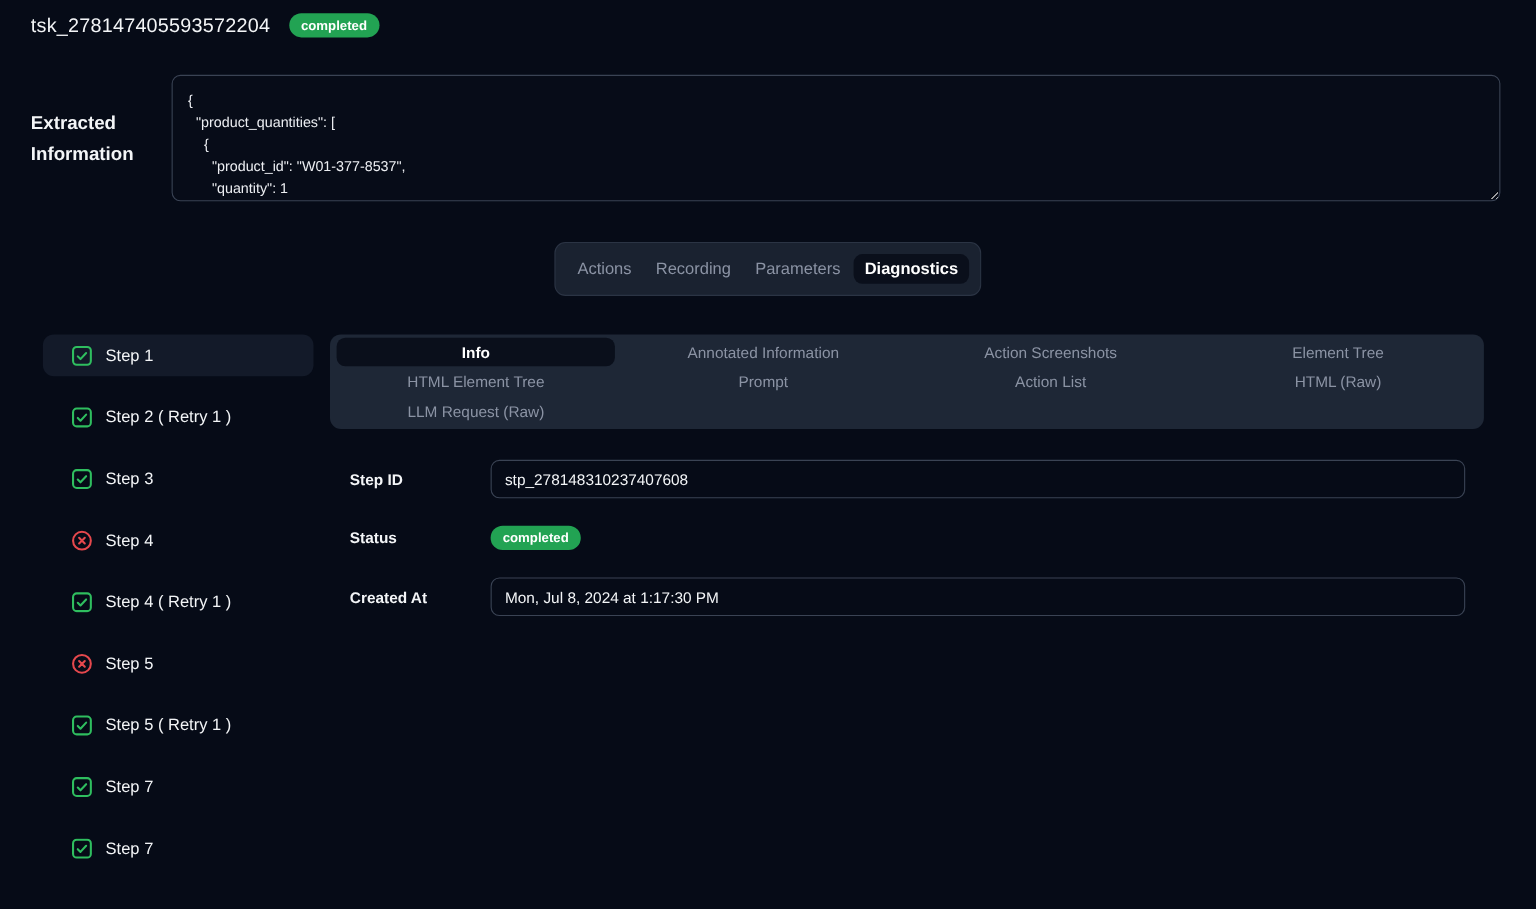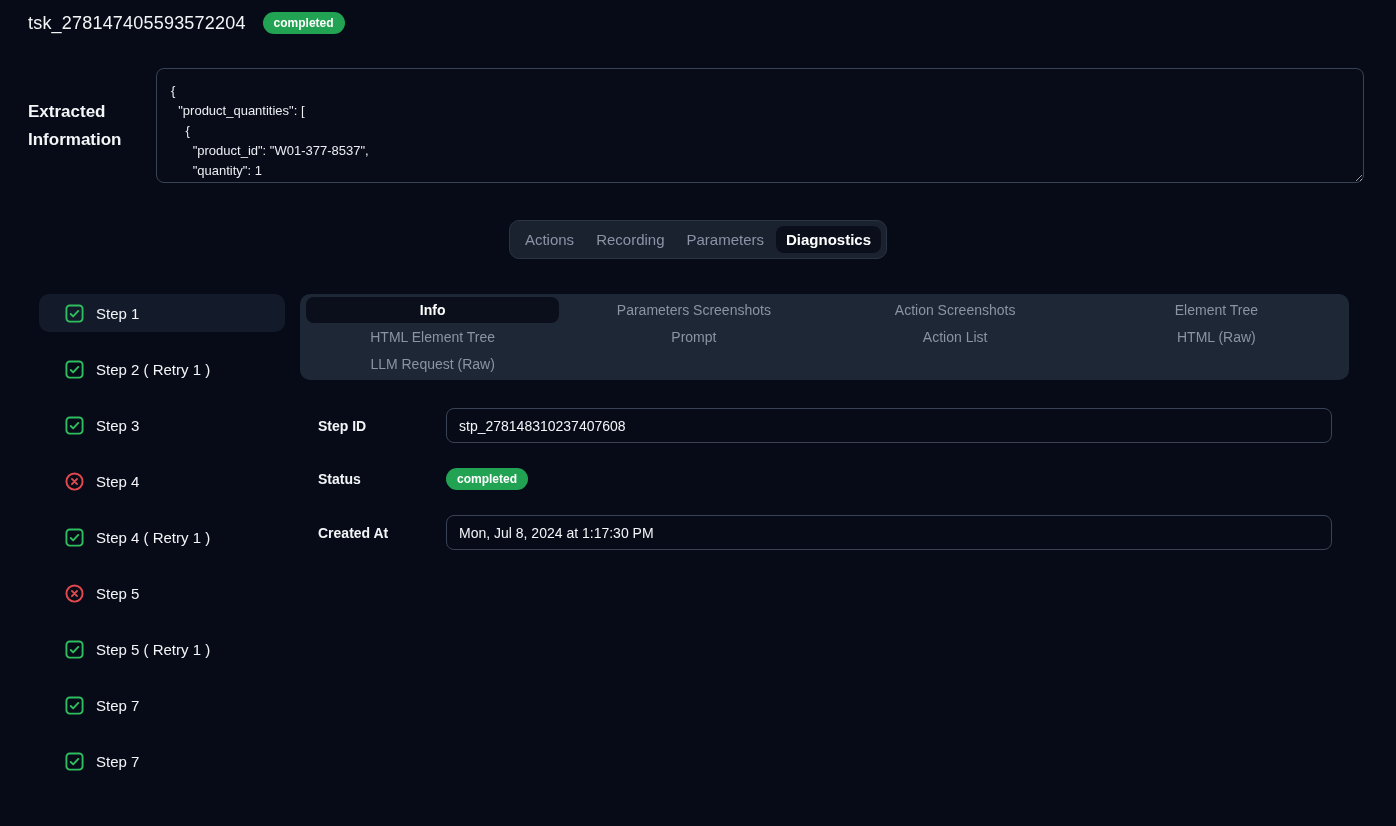--- a/index.html
+++ b/index.html
@@ -39,21 +39,21 @@
     width:1208px;height:115px;
     background:#070c18;border:1px solid var(--border);border-radius:8px;
     color:#eceef2;font-family:inherit;font-size:13px;line-height:20px;
     padding:12px 14px;white-space:pre;overflow:hidden;resize:both;outline:none;
   }
   
   .main-tabs-wrap{display:flex;justify-content:center;margin-top:37px;}
   .main-tabs{
     display:flex;align-items:center;gap:2px;
     background:var(--tabbar);border:1px solid var(--panel-border);
-    border-radius:10px;padding:5px;
+    border-radius:10px;padding:10px;
   }
   .main-tab{
     background:transparent;border:none;color:var(--muted);
     font-size:15px;padding:5px 10px;border-radius:8px;white-space:nowrap;
   }
   .main-tab.active{background:var(--pill);color:#fff;font-weight:700;}
   
   .content{display:flex;gap:15px;margin-top:35px;padding:0 47px 0 30px;}
   .steps{flex:none;width:255px;display:flex;flex-direction:column;gap:18px;}
   .step-row{
@@ -196,21 +196,21 @@
             <rect x="1.5" y="1.5" width="17" height="17" rx="3.5" stroke="currentColor" stroke-width="2"></rect>
             <path d="M6 10.5l2.6 2.6L14 7.3" stroke="currentColor" stroke-width="2" stroke-linecap="round" stroke-linejoin="round"></path>
           </svg>
         </span>
         <span class="step-label">Step 7</span>
       </div>
     </div>
   <div class="panel">
     <div class="sub-tabs">
         <button class="sub-tab active">Info</button>
-        <button class="sub-tab">Parameters Screenshots</button>
+        <button class="sub-tab">Annotated Information</button>
         <button class="sub-tab">Action Screenshots</button>
         <button class="sub-tab">Element Tree</button>
         <button class="sub-tab">HTML Element Tree</button>
         <button class="sub-tab">Prompt</button>
         <button class="sub-tab">Action List</button>
         <button class="sub-tab">HTML (Raw)</button>
         <button class="sub-tab">LLM Request (Raw)</button>
       </div>
     <div class="fields">
       <div class="field-row">

